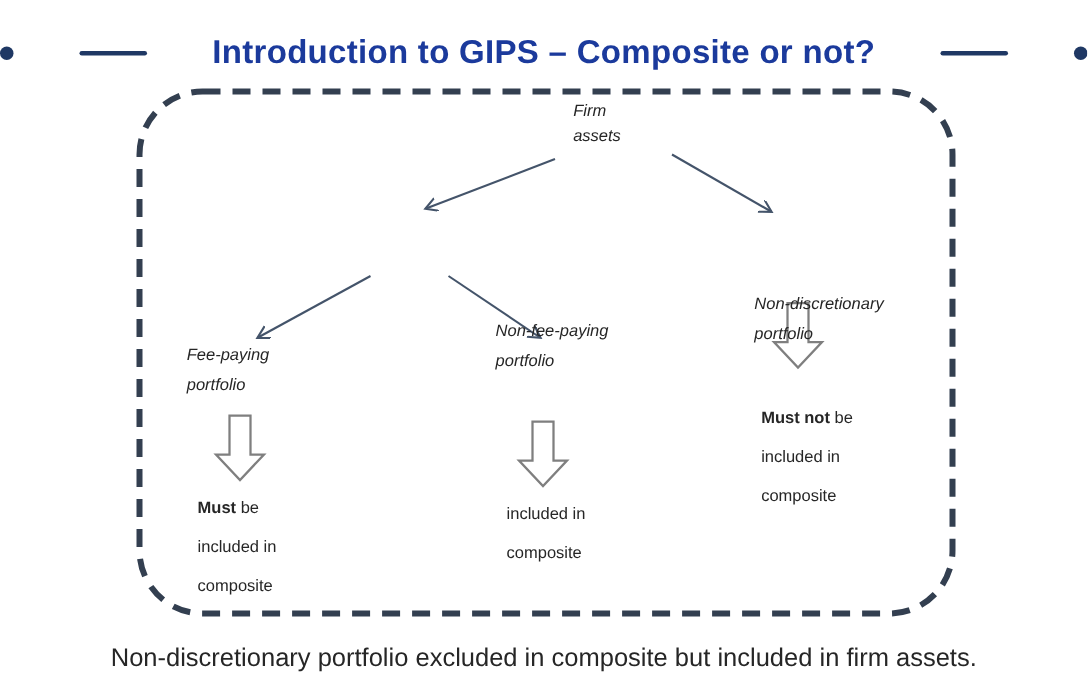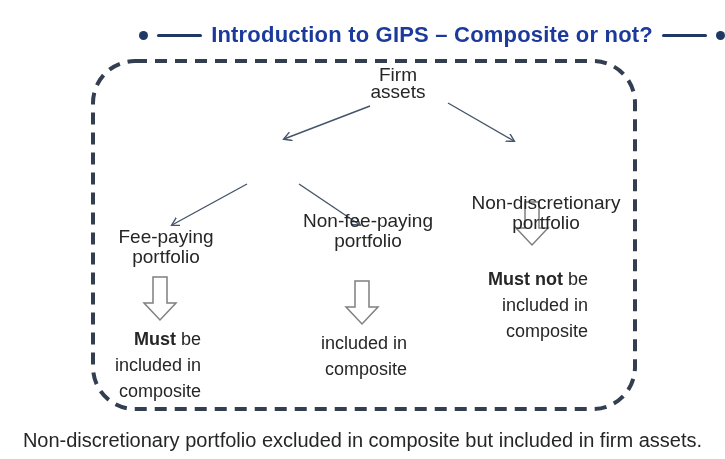--- a/index.html
+++ b/index.html
@@ -7,46 +7,46 @@
     position:relative;
     width:725px;height:459px;
     background:#ffffff;
     font-family:"Liberation Sans", sans-serif;
     color:#262626;
     overflow:hidden;
   }
   
   .title-row{
     position:absolute;left:0;top:22px;width:100%;
-    display:flex;align-items:center;justify-content:flex-end;gap:9px;
+    display:flex;align-items:center;justify-content:space-between;gap:9px;
   }
   .title-dot{width:9px;height:9px;border-radius:50%;background:#1F3864;flex:0 0 auto;}
   .title-rule{width:45px;height:3px;background:#1F3864;border-radius:2px;flex:0 0 auto;}
   .page-title{
     margin:0;font-size:22px;font-weight:700;color:#1B3A9C;
     letter-spacing:0.2px;white-space:nowrap;
   }
   
   .diagram-canvas{position:absolute;left:0;top:0;width:725px;height:459px;pointer-events:none;}
   
   .label{
     position:absolute;transform:translateX(-50%);
-    text-align:center;white-space:nowrap;
-    font-size:19px;line-height:20px;color:#262626;
+    text-align:left;white-space:nowrap;
+    font-size:11px;line-height:20px;color:#262626;font-style:italic;
   }
   .label.root{line-height:17px;}
   .outcome{
     position:absolute;transform:translateX(-50%);
-    text-align:right;white-space:nowrap;
-    font-size:18px;line-height:26px;color:#262626;
+    text-align:left;white-space:nowrap;
+    font-size:11px;line-height:26px;color:#262626;
   }
   .outcome b{font-weight:700;}
   .footnote{
     position:absolute;left:0;top:429px;width:100%;
-    text-align:center;font-size:20px;color:#262626;white-space:nowrap;
+    text-align:center;font-size:17px;color:#262626;white-space:nowrap;
   }
 </style>
 </head>
 <body>
 
 <div class="stage">
 
   <div class="title-row">
     <span class="title-dot"></span>
     <span class="title-rule"></span>
@@ -78,21 +78,21 @@
     <div>Firm</div>
     <div>assets</div>
   </div>
 
 
   <div class="label" style="left:546px;top:151px;margin-top:42px;">
     <div>Non-discretionary</div>
     <div>portfolio</div>
   </div>
 
-  <div class="label" style="left:166px;top:227px;">
+  <div class="label" style="left:152px;top:227px;">
     <div>Fee-paying</div>
     <div>portfolio</div>
   </div>
 
   <div class="label" style="left:368px;top:211px;">
     <div>Non-fee-paying</div>
     <div>portfolio</div>
   </div>
 
   <div class="outcome" style="left:158px;top:326px;">

